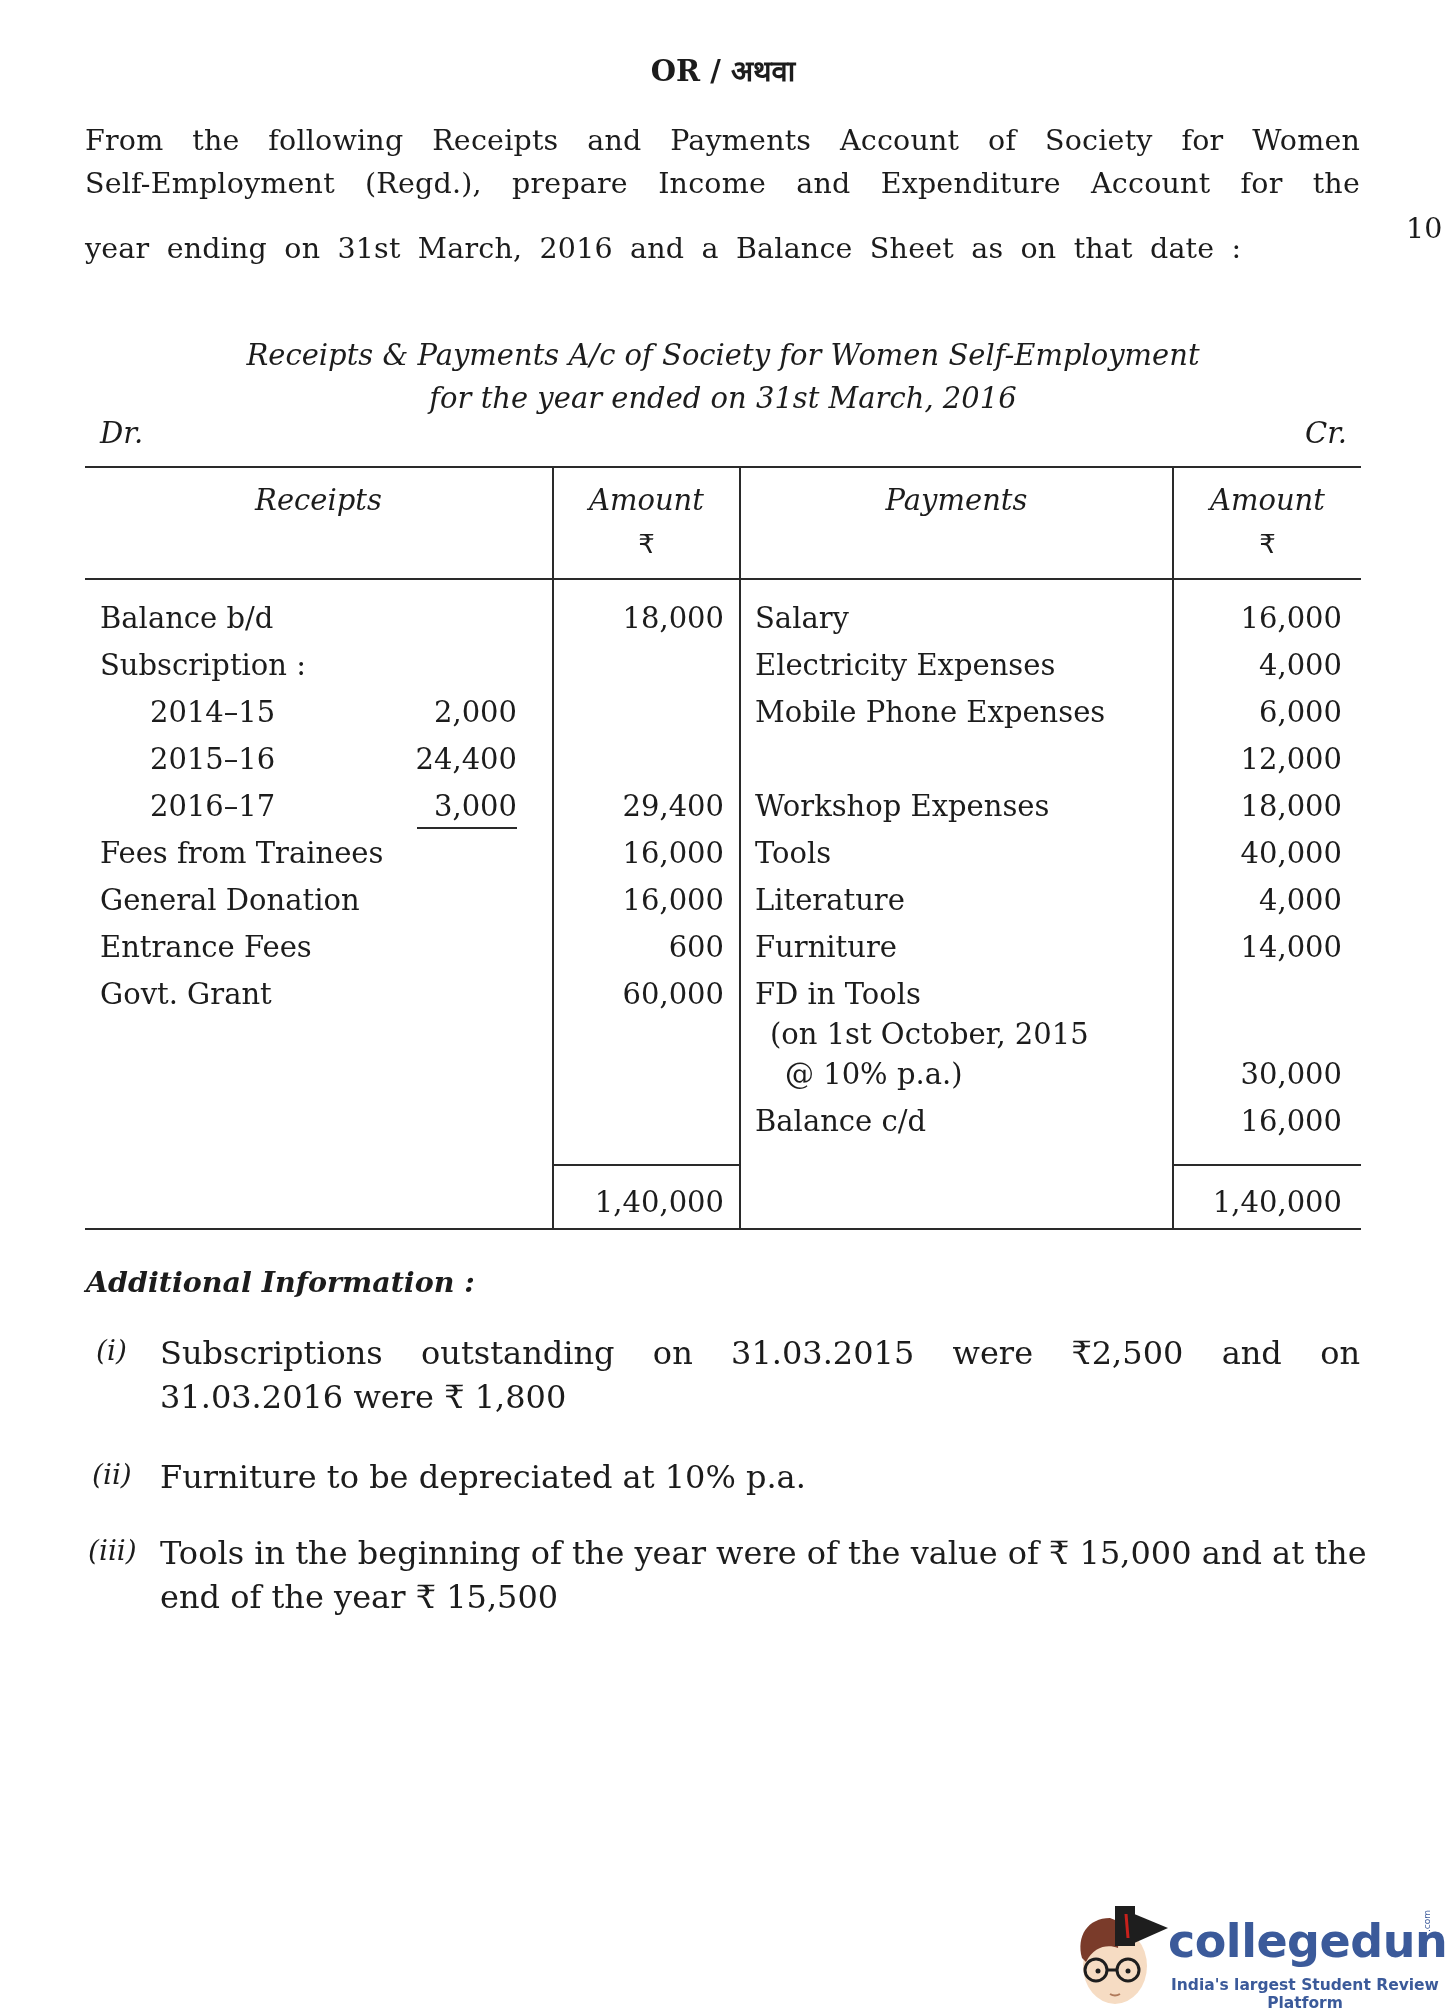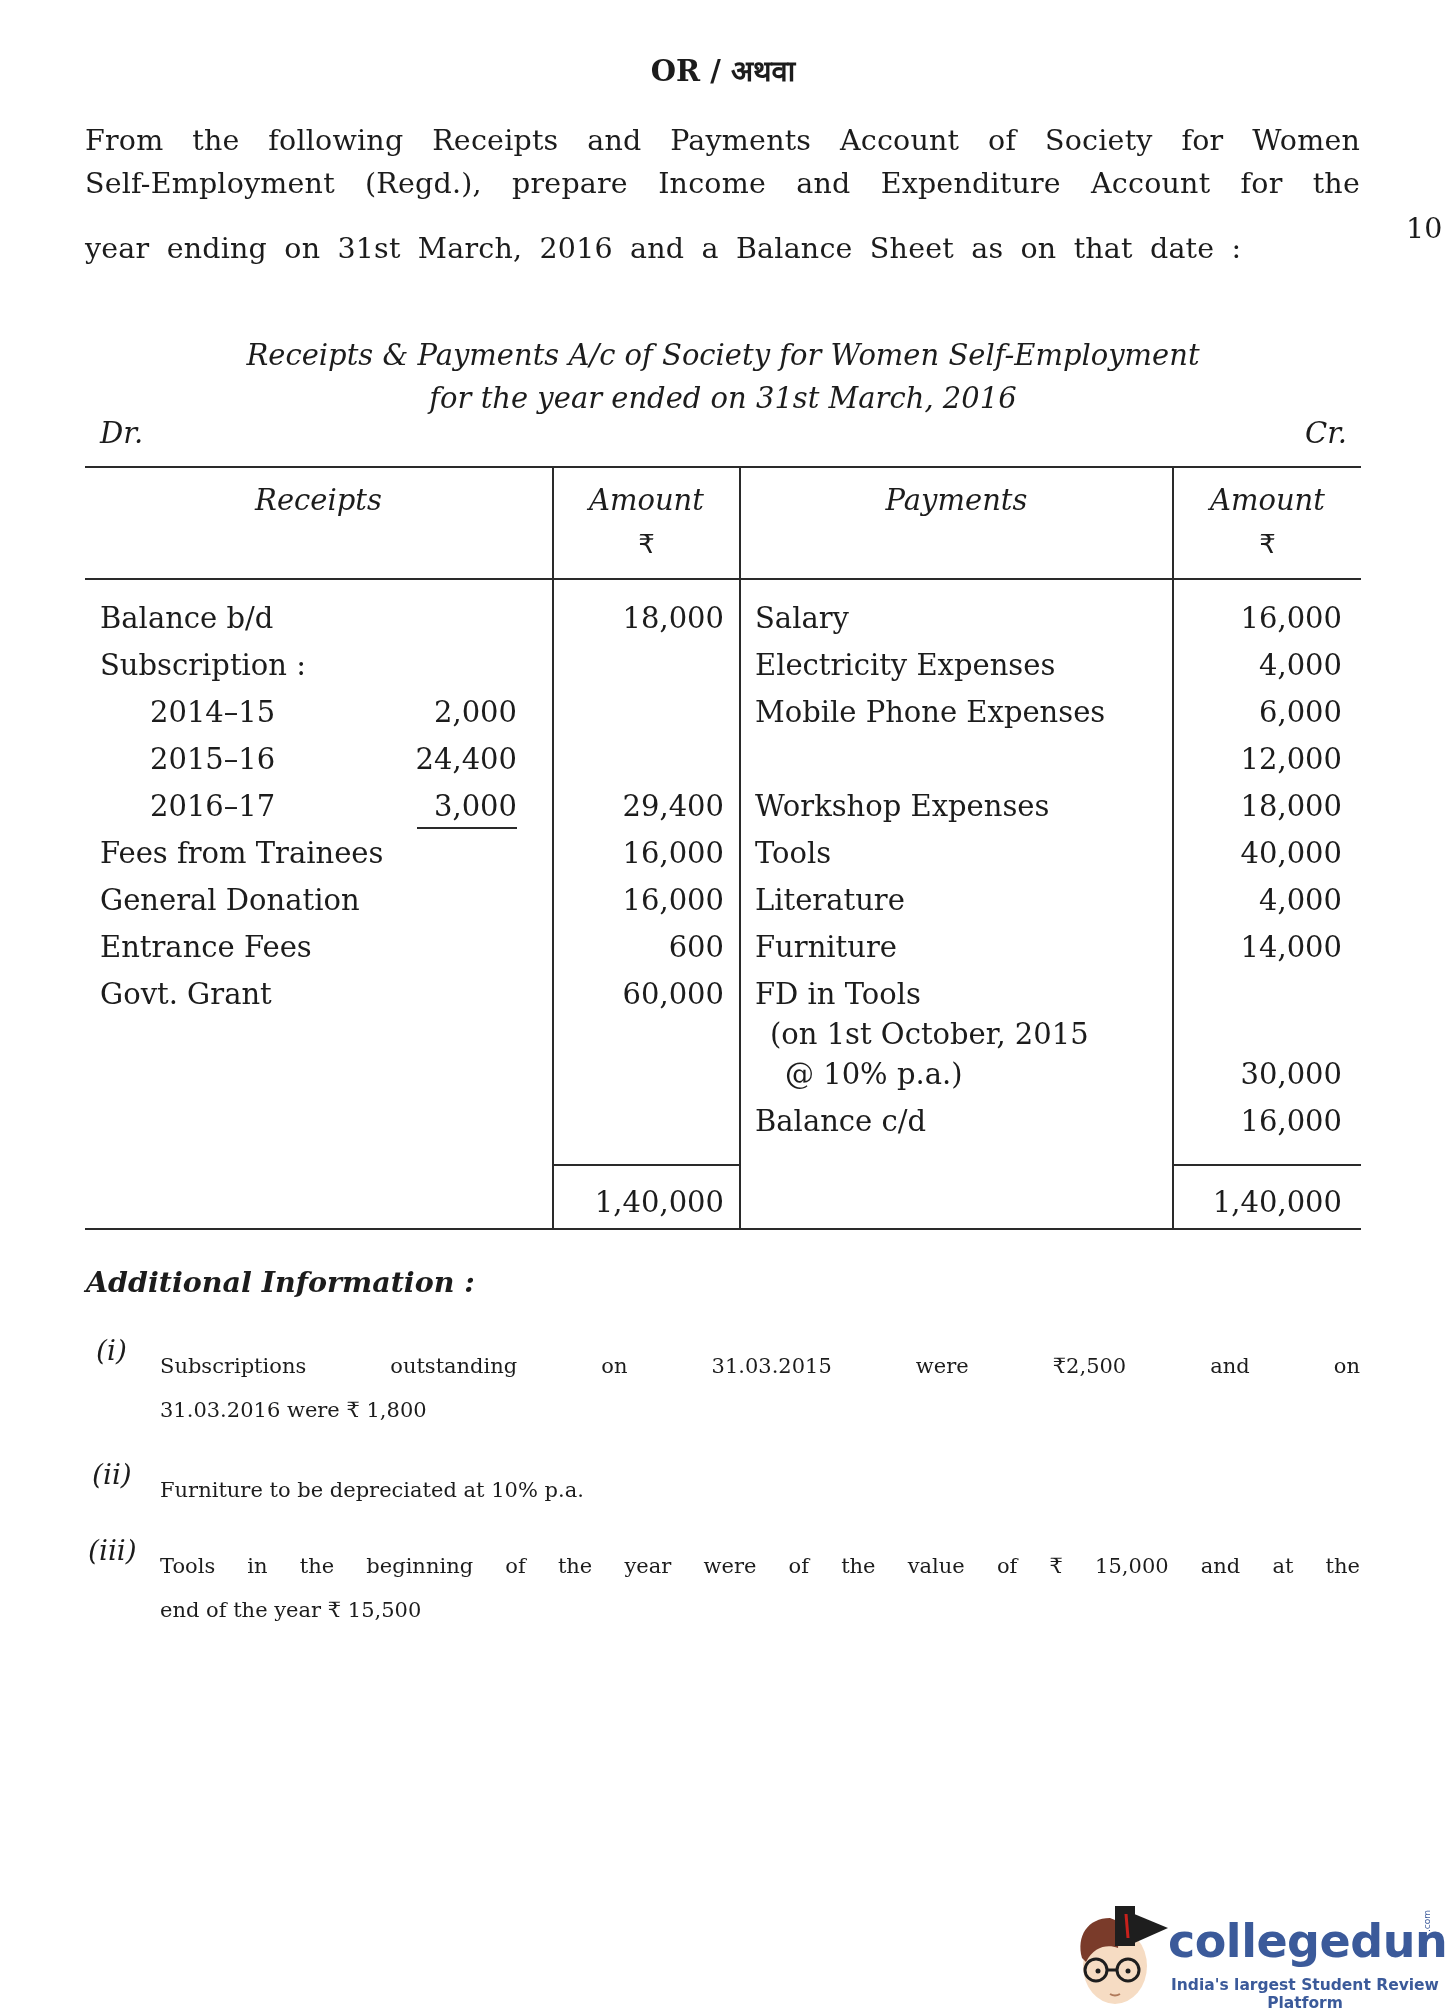--- a/index.html
+++ b/index.html
@@ -31,21 +31,21 @@
   .tbl { position: absolute; left: 85px; top: 466px; width: 1276px; height: 764px; }
   .hline { position: absolute; height: 2px; background: #2a2a2a; }
   .vline { position: absolute; width: 2px; background: #2a2a2a; }
   .cell-text { position: absolute; font-size: 29px; line-height: 36px; white-space: nowrap; }
   .num { text-align: right; }
   .hdr { font-style: italic; font-size: 29px; text-align: center; }
   .rupee { font-size: 26px; font-style: normal; text-align: center; font-family: "DejaVu Sans", sans-serif; }
 
   .addl-title { left: 86px; font-size: 28.5px; font-style: italic; font-weight: bold; }
   .item-num { font-style: italic; font-size: 28px; }
-  .item-text { font-size: 21px; margin-top: 20px; }
+  .item-text { font-size: 32px; }
   .item-just { text-align: justify; text-align-last: justify; }
 
   
   .logo { position: absolute; left: 1070px; top: 1900px; width: 370px; height: 108px; }
   .logo-word {
     position: absolute; left: 98px; top: 14px;
     font-family: "DejaVu Sans", sans-serif; font-weight: bold; font-size: 46px;
     color: #3b5a9a; letter-spacing: -0.5px;
   }
   .logo-com {

